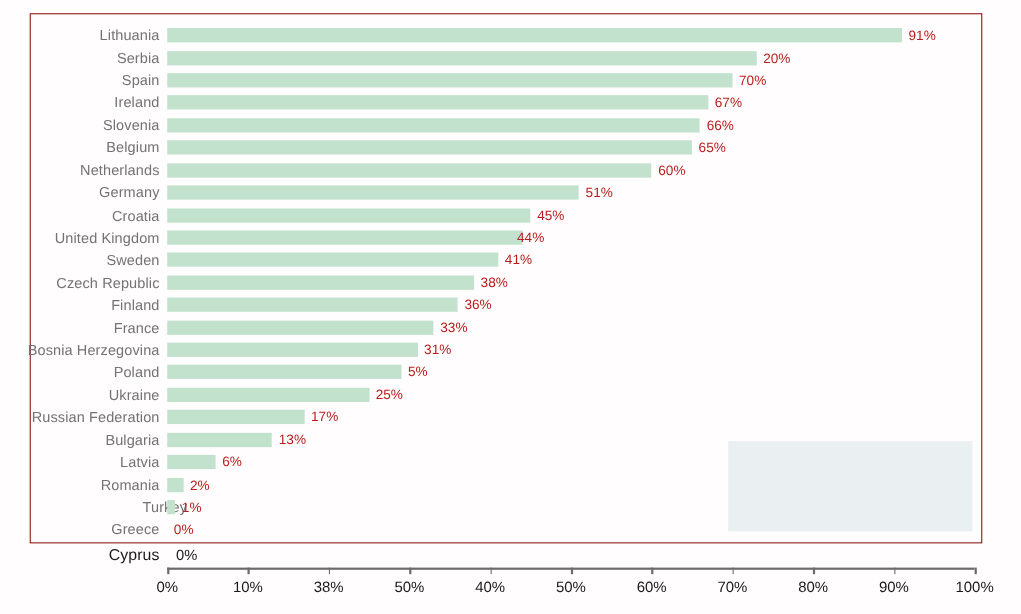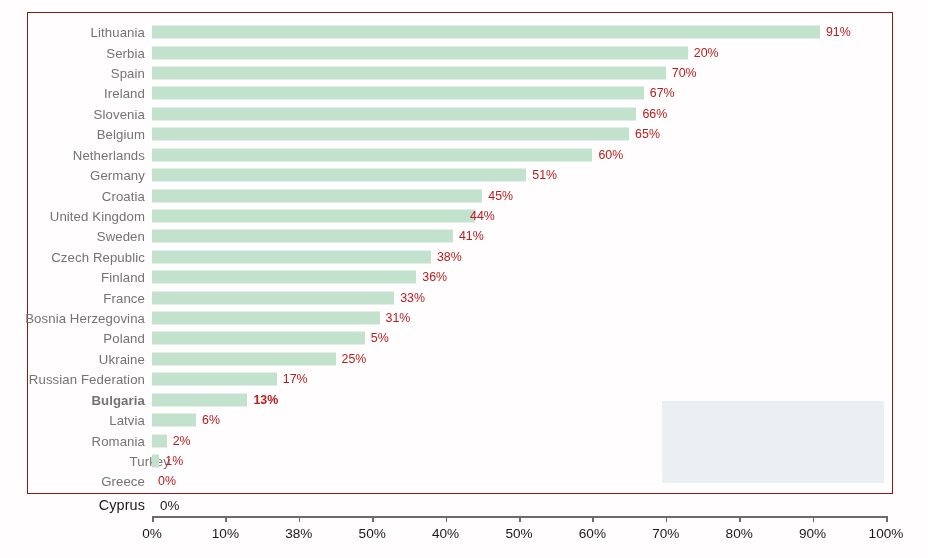--- a/index.html
+++ b/index.html
@@ -214,21 +214,21 @@
       <div class="row" style="top: 348.72px;">
         <span class="row-label">Ukraine</span>
         <div class="bar" style="width: 183.5px;"></div>
         <span class="bar-value" style="left: 341.5px;">25%</span>
       </div>
       <div class="row" style="top: 369.14px;">
         <span class="row-label">Russian Federation</span>
         <div class="bar" style="width: 124.78px;"></div>
         <span class="bar-value" style="left: 282.78px;">17%</span>
       </div>
-      <div class="row" style="top: 389.56px; font-weight: bold;">
+      <div class="row" style="top: 389.56px;">
         <span class="row-label">Bulgaria</span>
         <div class="bar" style="width: 95.42px;"></div>
         <span class="bar-value" style="left: 253.42px;">13%</span>
       </div>
       <div class="row" style="top: 409.98px;">
         <span class="row-label">Latvia</span>
         <div class="bar" style="width: 44.04px;"></div>
         <span class="bar-value" style="left: 202.04px;">6%</span>
       </div>
       <div class="row" style="top: 430.4px;">

